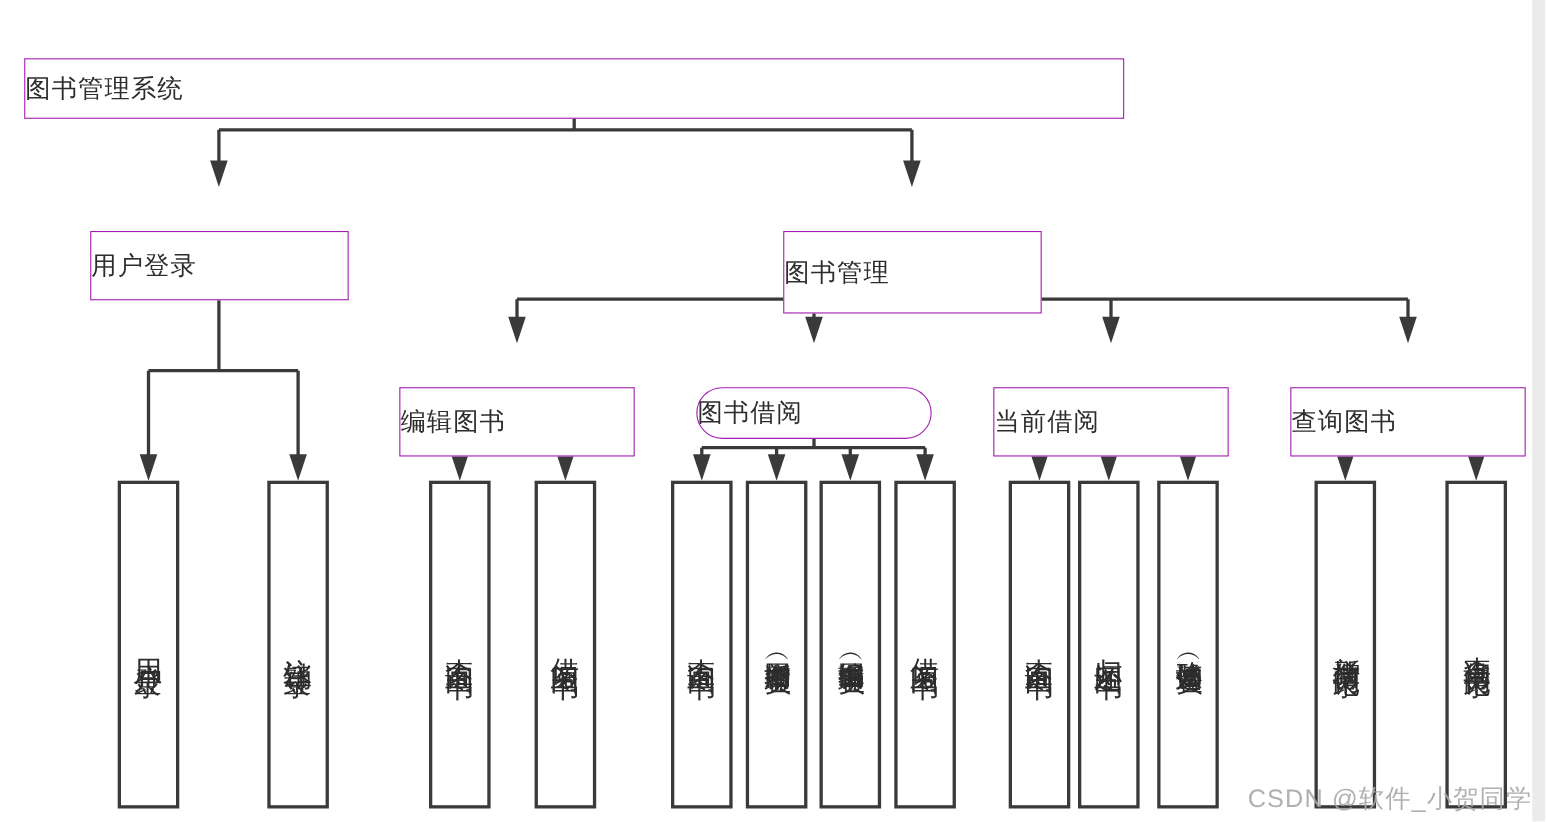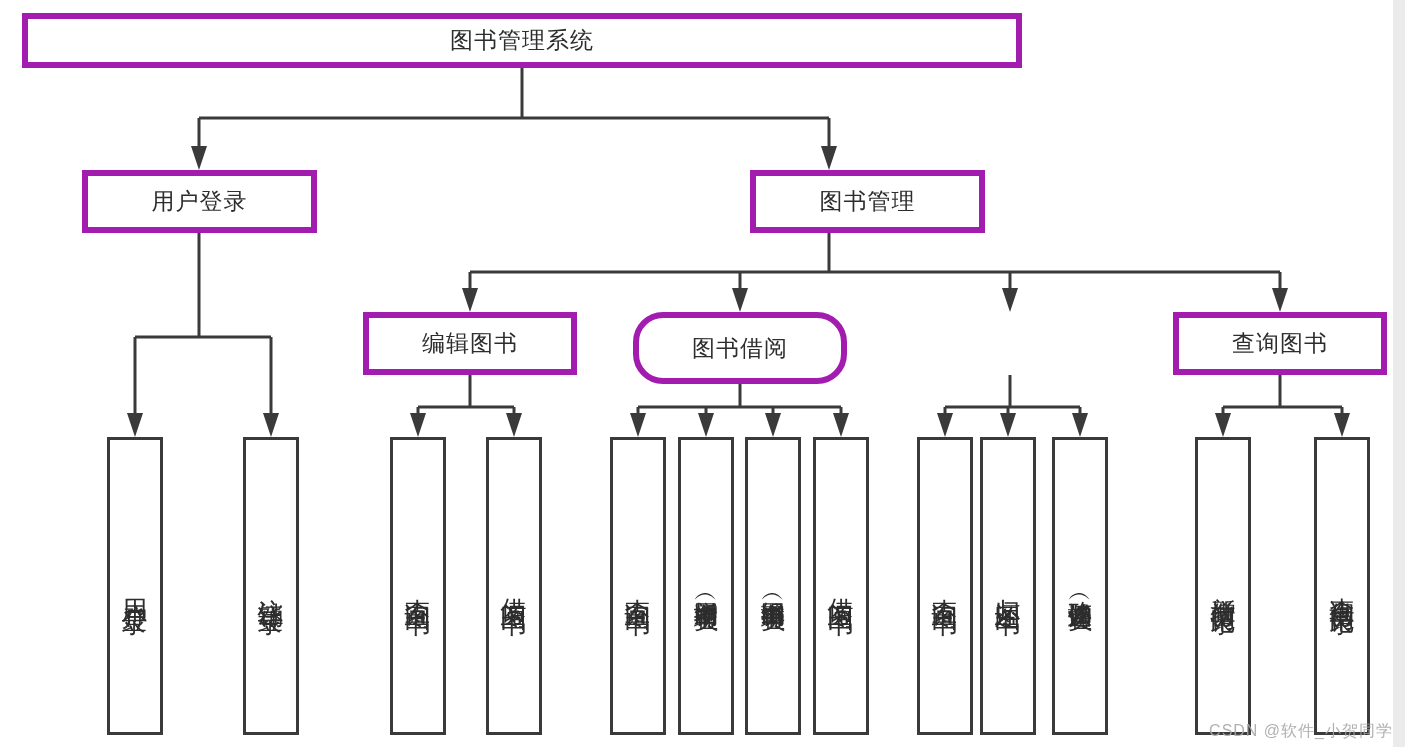--- a/index.html
+++ b/index.html
@@ -2,38 +2,38 @@
 <html><head>
 <meta charset="utf-8">
 <style>
   html,body{margin:0;padding:0;background:#fff;}
   .stage{
     position:relative;width:1405px;height:747px;background:#ffffff;
     font-family:"Liberation Sans","DejaVu Sans",sans-serif;overflow:hidden;
   }
   .connectors{position:absolute;left:0;top:0;width:1405px;height:747px;}
   .hbox{
-    position:absolute;box-sizing:border-box;border:6px solid #a21caf;background:#fff;
-    display:flex;align-items:center;justify-content:center;
-    font-size:23px;color:#2d2d2d;letter-spacing:1px;z-index:2;
+    position:absolute;box-sizing:border-box;border:1px solid #a21caf;background:#fff;
+    display:flex;align-items:center;justify-content:flex-start;
+    font-size:23px;color:#2d2d2d;letter-spacing:1px;z-index:2;margin-top:40px;
   }
   .vbox{
     position:absolute;box-sizing:border-box;border:3px solid #3a3a3a;background:#fff;
     width:56px;top:437px;height:298px;
     display:flex;align-items:center;justify-content:center;z-index:2;
   }
   .vbox span{
     writing-mode:vertical-rl;text-orientation:mixed;
     font-size:26px;letter-spacing:4px;color:#2d2d2d;line-height:1;
   }
   .vbox.med span{font-size:25px;letter-spacing:3px;}
   .vbox.long span{font-size:24px;letter-spacing:1px;}
   .watermark{
     position:absolute;right:12px;bottom:5px;z-index:6;
-    font-size:16px;color:#a8a8a8;letter-spacing:1px;opacity:.9;white-space:nowrap;
+    font-size:23px;color:#a8a8a8;letter-spacing:1px;opacity:.9;white-space:nowrap;
   }
   .right-gutter{
     position:absolute;right:0;top:0;width:12px;height:747px;background:#ebebeb;z-index:1;
   }
 </style>
 </head>
 <body>
 
 <div class="stage">
 
@@ -107,29 +107,32 @@
     </g>
   </svg>
 
   <div class="hbox" style="left:22px;top:13px;width:1000px;height:55px;">
     <span>图书管理系统</span>
   </div>
 
   <div class="hbox" style="left:82px;top:170px;width:235px;height:63px;">
     <span>用户登录</span>
   </div>
-  <div class="hbox" style="left:750px;top:170px;width:235px;height:63px;">
+  <div class="hbox" style="left:712px;top:170px;width:235px;height:75px;">
     <span>图书管理</span>
   </div>
 
   <div class="hbox" style="left:363px;top:312px;width:214px;height:63px;">
     <span>编辑图书</span>
   </div>
-  <div class="hbox" style="left:633px;top:312px;width:214px;height:72px;border-radius:30px;">
+  <div class="hbox" style="left:633px;top:312px;width:214px;height:47px;border-radius:30px;">
     <span>图书借阅</span>
+  </div>
+  <div class="hbox" style="left:903px;top:312px;width:214px;height:63px;">
+    <span>当前借阅</span>
   </div>
   <div class="hbox" style="left:1173px;top:312px;width:214px;height:63px;">
     <span>查询图书</span>
   </div>
 
   <div class="vbox" style="left:107px;">
     <span>用户登录</span>
   </div>
   <div class="vbox" style="left:243px;">
     <span>注销登录</span>

